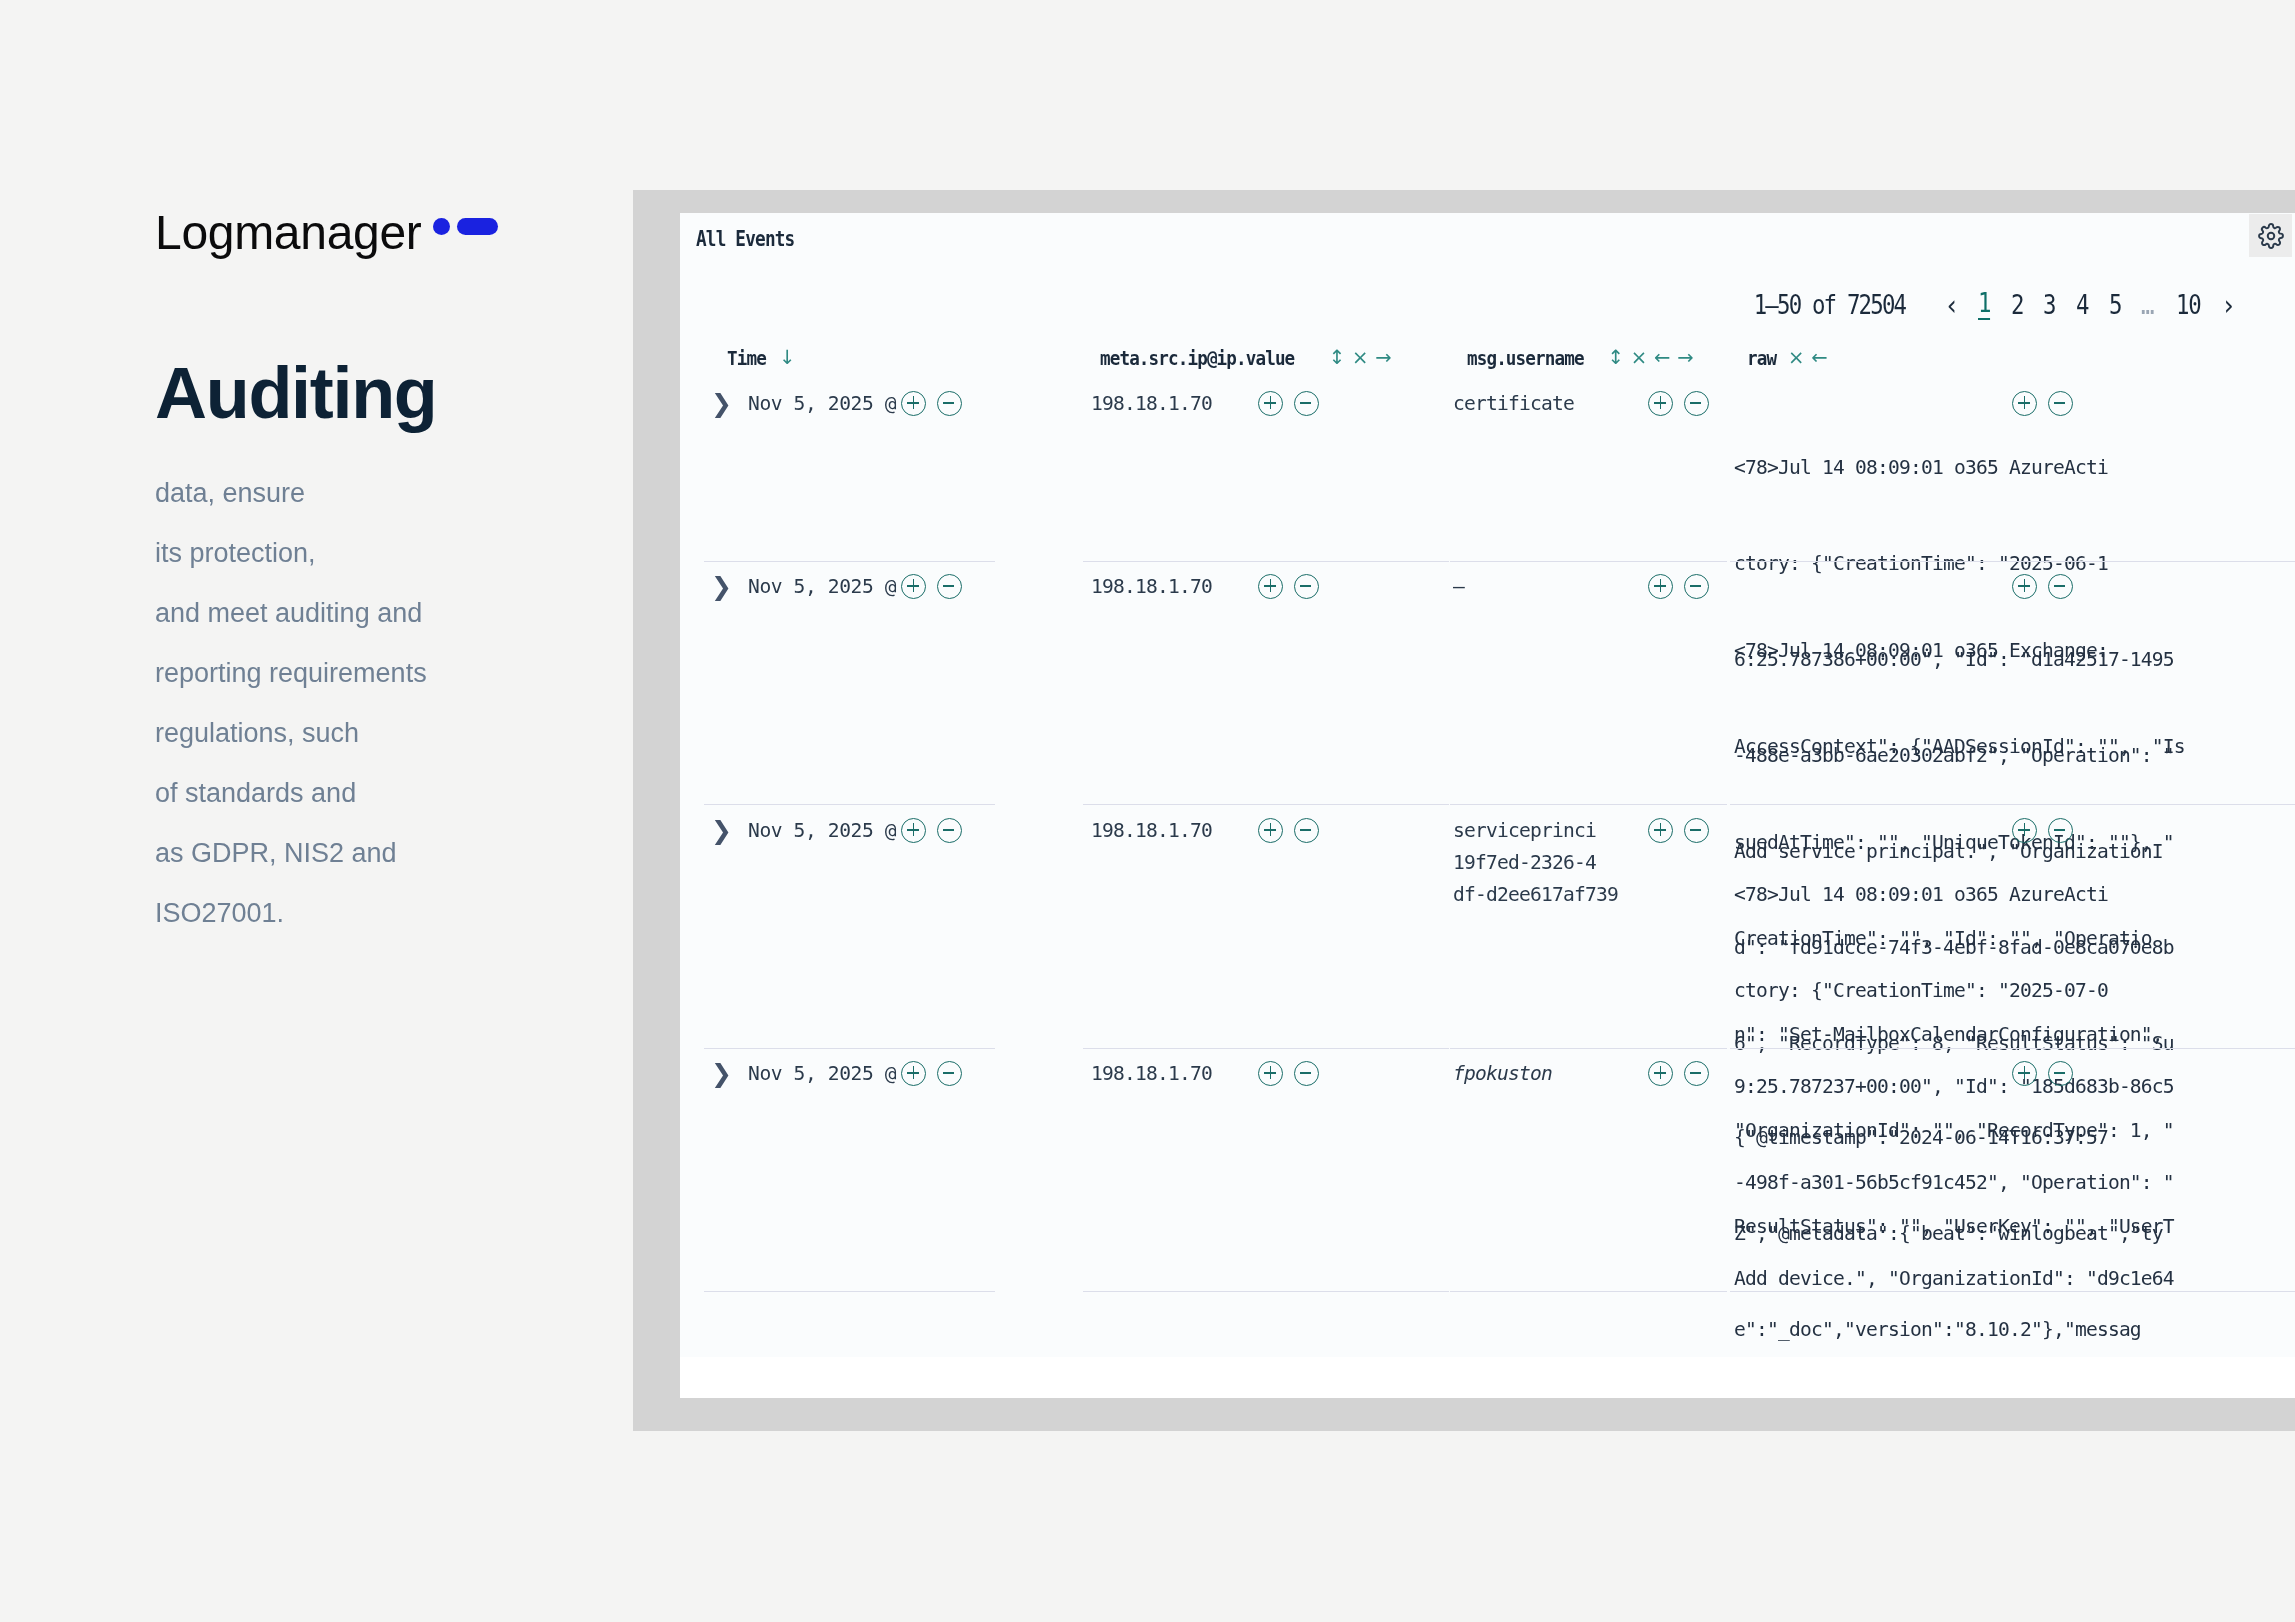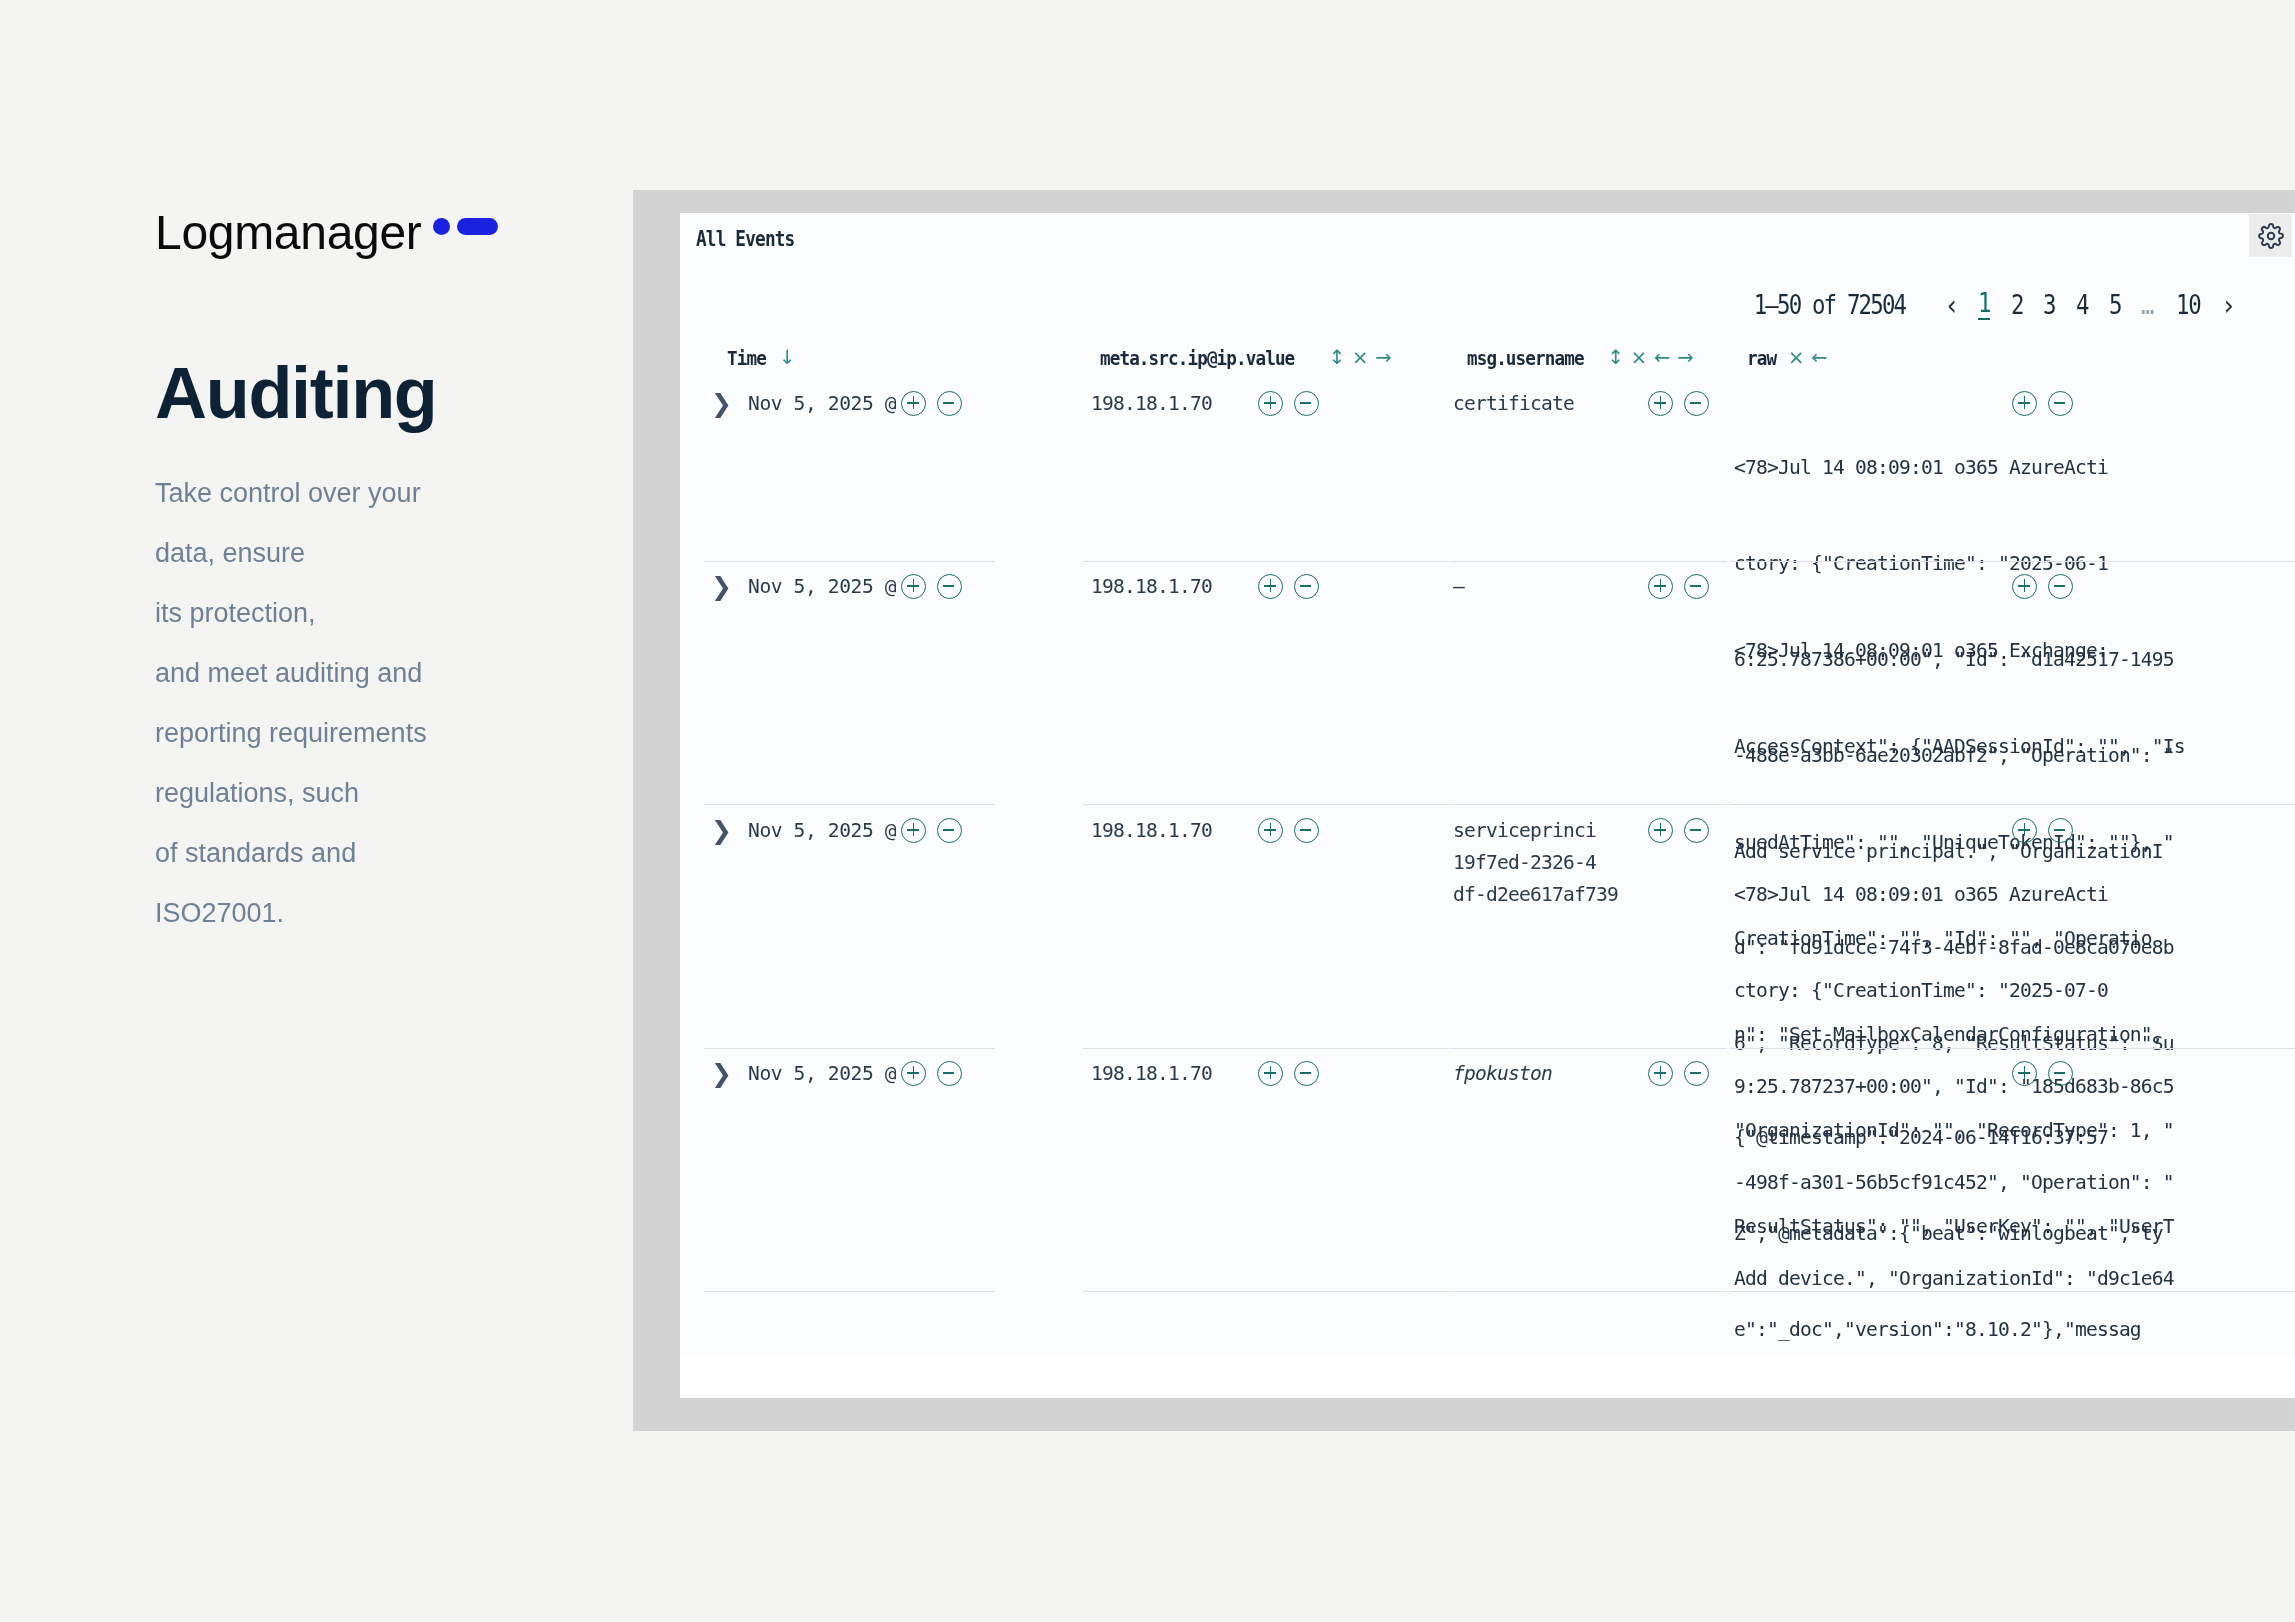--- a/index.html
+++ b/index.html
@@ -231,27 +231,27 @@
     <div class="logo-word">Logmanager</div>
     <div class="logo-mark">
       <div class="logo-dot"></div>
       <div class="logo-pill"></div>
     </div>
   </div>
 
   <div class="headline">Auditing</div>
 
   <div class="subcopy">
-    <span class="ln">Take control over your</span>
     <span class="ln">data, ensure</span>
     <span class="ln">its protection,</span>
     <span class="ln">and meet auditing and</span>
     <span class="ln">reporting requirements</span>
     <span class="ln">regulations, such</span>
     <span class="ln">of standards and</span>
+    <span class="ln">as GDPR, NIS2 and</span>
     <span class="ln">ISO27001.</span>
   </div>
 </div>
 
 <div class="app-frame">
   <div class="app-panel">
 
     <div class="panel-title">All Events</div>
 
     <div class="gear-btn">

